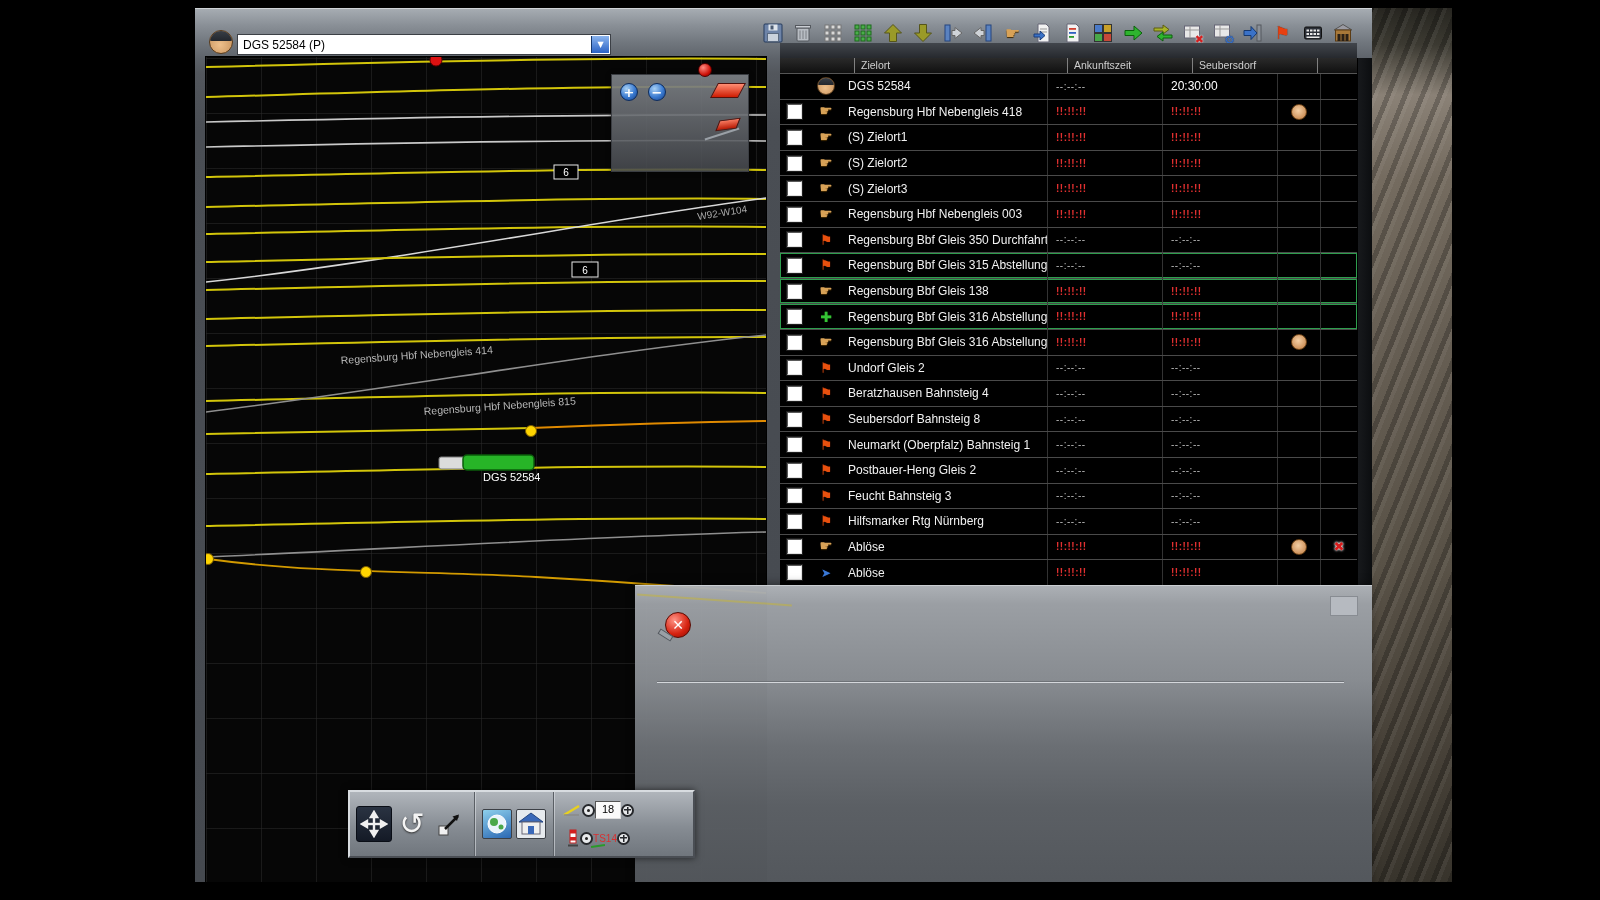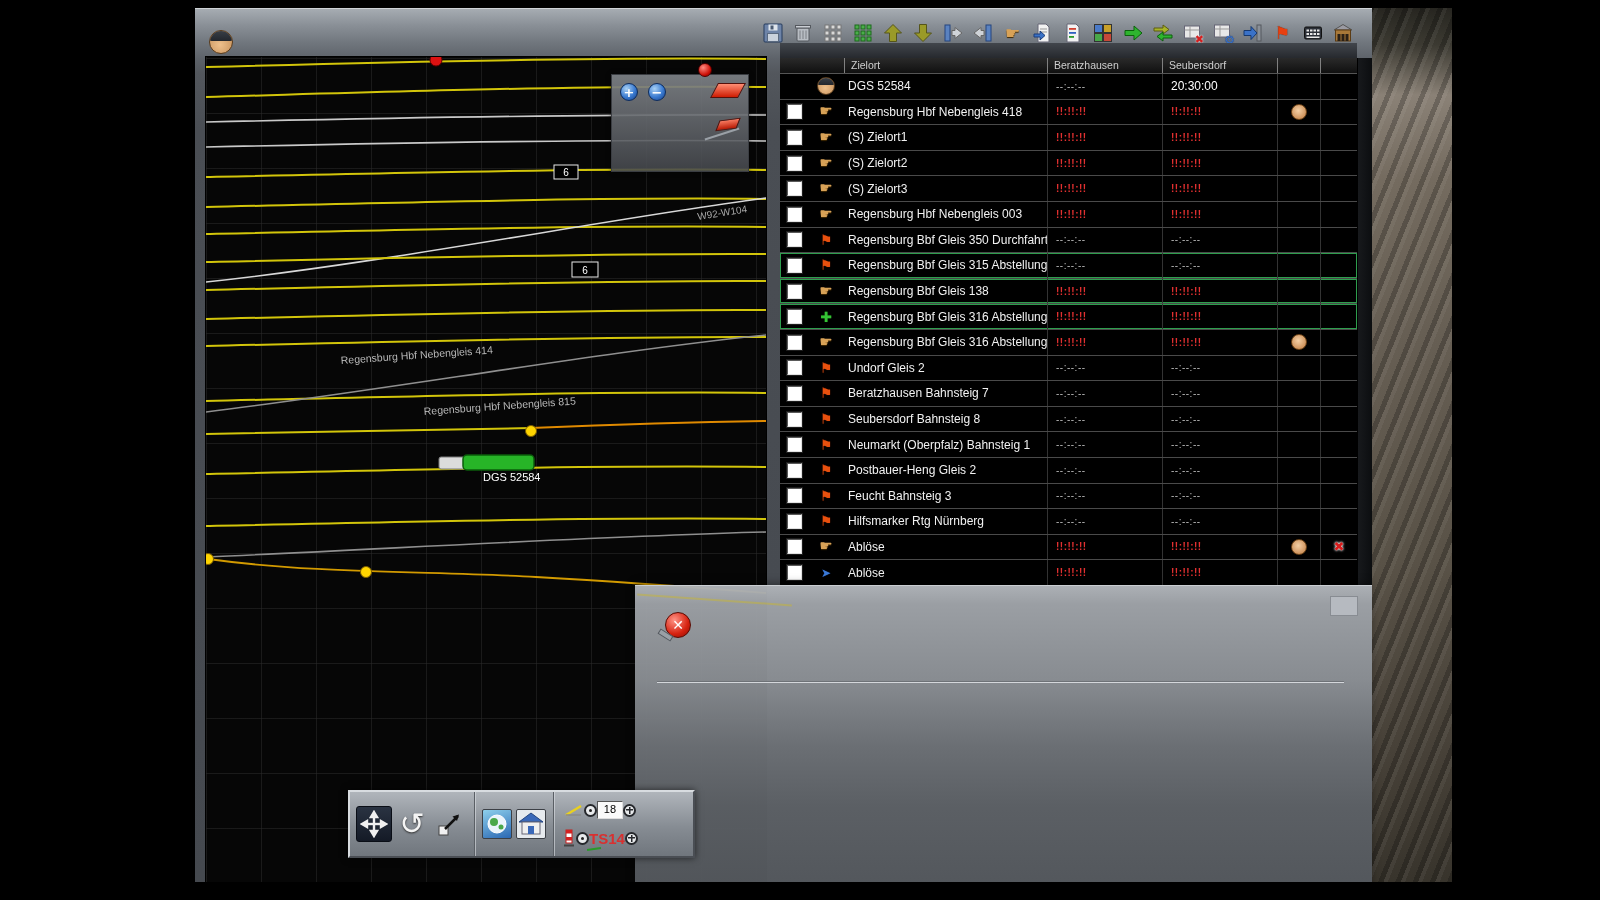--- a/index.html
+++ b/index.html
@@ -36,21 +36,21 @@
   .tbico{width:25px;height:25px;display:flex;align-items:center;justify-content:center;position:relative;flex:none;}
   .gi-hand{font-size:17px;color:#d8a257;text-shadow:0 1px 1px #402800;}
   .gi-flag{font-size:17px;color:#e84010;text-shadow:0 0 1px #601800;}
   .ovx{position:absolute;right:1px;bottom:1px;font-size:11px;font-weight:bold;color:#d42020;text-shadow:0 0 2px #fff;}
   .ovg{position:absolute;right:0px;bottom:0px;font-size:12px;color:#3a72c8;text-shadow:0 0 1px #0a2a66;}
 
   #tablestrip{position:absolute;left:585px;top:34px;width:577px;height:15px;background:linear-gradient(180deg,#42464c,#26292e);}
 
   
   #timetable{position:absolute;left:585px;top:49px;width:577px;height:528px;background:#000;}
-  .thead{display:flex;height:16px;background:linear-gradient(180deg,#2a2a2a,#101010);border-bottom:1px solid #555;box-sizing:border-box;}
+  .thead{display:flex;height:16px;background:linear-gradient(180deg,#2a2a2a,#101010);border-bottom:1px solid #555;box-sizing:border-box;gap:10px;}
   .hcell{font-size:10.5px;color:#cfcfcf;line-height:15px;padding-left:6px;box-sizing:border-box;overflow:hidden;white-space:nowrap;flex:none;}
   .h-pre{width:64px;}.h-label{width:203px;border-left:1px solid #808080;}
   .h-ank{width:115px;border-left:1px solid #808080;}.h-abf{width:115px;border-left:1px solid #808080;}
   .h-x1{width:43px;border-left:1px solid #808080;}.h-x2{width:37px;border-left:1px solid #808080;}
   .trow{display:flex;height:25.6px;box-sizing:border-box;border-bottom:1px solid #4a4a4a;align-items:stretch;background:#000;}
   .trow.sel{box-shadow:inset 0 0 0 1px #2e9e4e;}
   .cell{display:flex;align-items:center;box-sizing:border-box;overflow:hidden;flex:none;}
   .c-check{width:28px;justify-content:center;}
   .c-icon{width:36px;justify-content:center;}
   .c-label{width:203px;padding-left:4px;}
@@ -104,21 +104,21 @@
   .tile-world{background:linear-gradient(160deg,#8ed0ec,#2a68b4);}
   .tile-home{background:#e6eaee;}
   .mt-grid{display:flex;flex-direction:column;justify-content:center;gap:2px;}
   .mrow{display:flex;align-items:center;height:26px;padding:0 3px;}
   .radio{width:13px;height:13px;border-radius:50%;border:2px solid #26282c;background:#e8eaec;box-sizing:border-box;position:relative;flex:none;}
   .radio::after{content:"";position:absolute;left:3px;top:3px;width:3px;height:3px;background:#222;border-radius:50%;}
   .cplus{width:13px;height:13px;border-radius:50%;border:2px solid #26282c;box-sizing:border-box;flex:none;
     background:linear-gradient(#26282c,#26282c) center/7px 1.5px no-repeat,
                linear-gradient(#26282c,#26282c) center/1.5px 7px no-repeat,#e8eaec;}
   .numbox{width:24px;height:16px;background:#fafafa;border:1px solid;border-color:#555 #ddd #ddd #555;font-size:11px;color:#000;text-align:center;line-height:15px;box-sizing:content-box;flex:none;}
-  .tslabel{font-size:15px;font-weight:bold;color:#d83030;position:relative;flex:none;}
+  .tslabel{font-size:10px;font-weight:normal;color:#d83030;position:relative;flex:none;}
   .tslabel::after{content:"";position:absolute;left:-2px;bottom:-3px;width:14px;height:2px;background:#2a9a2a;transform:rotate(-8deg);}
 
   
   #dialog{position:absolute;left:635px;top:585px;width:737px;height:315px;z-index:50;border-top:1px solid #caced2;box-shadow:0 -2px 8px rgba(0,0,0,.35);
     background:linear-gradient(180deg,rgba(175,179,184,.97) 0px,rgba(158,162,167,.96) 18px,rgba(148,152,157,.95) 60px,rgba(139,143,148,.95) 95px,rgba(126,130,135,.96) 120px,rgba(108,112,117,.97) 160px,rgba(92,96,101,.97) 220px,rgba(82,86,91,.97) 315px);}
   .dlg-line{position:absolute;left:2px;top:13px;width:155px;height:2px;background:rgba(205,185,40,.45);transform:rotate(4deg);}
   #dlg-close{position:absolute;left:30px;top:26px;width:26px;height:26px;border-radius:50%;color:#fff;text-align:center;
     font-family:"DejaVu Sans",sans-serif;font-weight:bold;font-size:14px;line-height:24px;border:1px solid #5c0800;box-sizing:border-box;
     background:radial-gradient(circle at 35% 30%,#ff9486,#d62210 60%,#8a0a00);}
   #dlg-close::after{content:"";position:absolute;left:-8px;top:19px;width:13px;height:4px;background:#9aa0a6;border:1px solid #54585e;transform:rotate(32deg);}
@@ -130,20 +130,24 @@
 </head>
 <body>
 
 <div id="scene"></div>
 
 <div id="window">
 
   <span id="chrome-avatar" class="avatar">
       <span class="cap"></span>
     </span>
+  <div id="train-selector">
+    <span class="val">DGS 52584 (P)</span>
+    <span class="dd glyph">▼</span>
+  </div>
 
   <div id="toolbar">
     <span class="tbico">
         <svg width="24" height="24" viewBox="0 0 24 24">
           <rect x="3" y="3" width="18" height="18" rx="1" fill="#6e84a8" stroke="#243a5c"></rect>
           <rect x="7.5" y="3.5" width="9" height="6" fill="#dfe5ec"></rect>
           <rect x="9.5" y="4.5" width="3" height="4" fill="#4a5a70"></rect>
           <rect x="6.5" y="12.5" width="11" height="8" fill="#c9d2dd" stroke="#5a6a80"></rect>
         </svg>
       </span>
@@ -297,21 +301,21 @@
         </svg>
       </span>
   </div>
 
   <div id="tablestrip"></div>
 
   <div id="timetable">
     <div class="thead">
       <div class="hcell h-pre"></div>
       <div class="hcell h-label">Zielort</div>
-      <div class="hcell h-ank">Beratzhausen</div>
+      <div class="hcell h-ank">Ankunftszeit</div>
       <div class="hcell h-abf">Seubersdorf</div>
       <div class="hcell h-x1"></div>
       <div class="hcell h-x2"></div>
     </div>
     <div id="tbody">
         <div class="trow">
           <div class="cell c-check"></div>
           <div class="cell c-icon">
             <span class="avatar avatar-s">
               <span class="cap"></span>
@@ -543,21 +547,21 @@
           <div class="cell c-x2"></div>
         </div>
         <div class="trow">
           <div class="cell c-check">
             <span class="checkbox"></span>
           </div>
           <div class="cell c-icon">
             <span class="rowicon ri-flag">⚑</span>
           </div>
           <div class="cell c-label">
-            <span class="rlabel">Beratzhausen Bahnsteig 7</span>
+            <span class="rlabel">Beratzhausen Bahnsteig 4</span>
           </div>
           <div class="cell c-ank">
             <span class="tv-empty">--:--:--</span>
           </div>
           <div class="cell c-abf">
             <span class="tv-empty">--:--:--</span>
           </div>
           <div class="cell c-x1"></div>
           <div class="cell c-x2"></div>
         </div>

